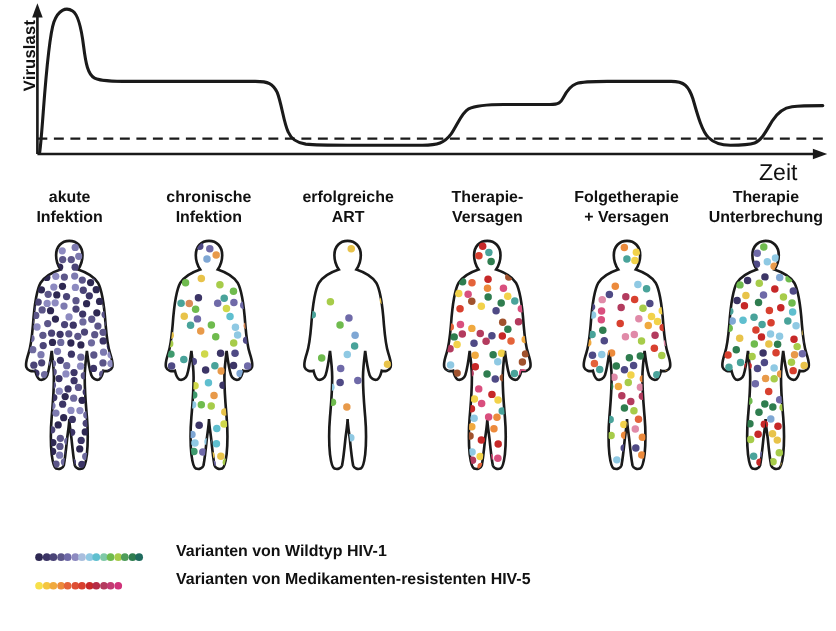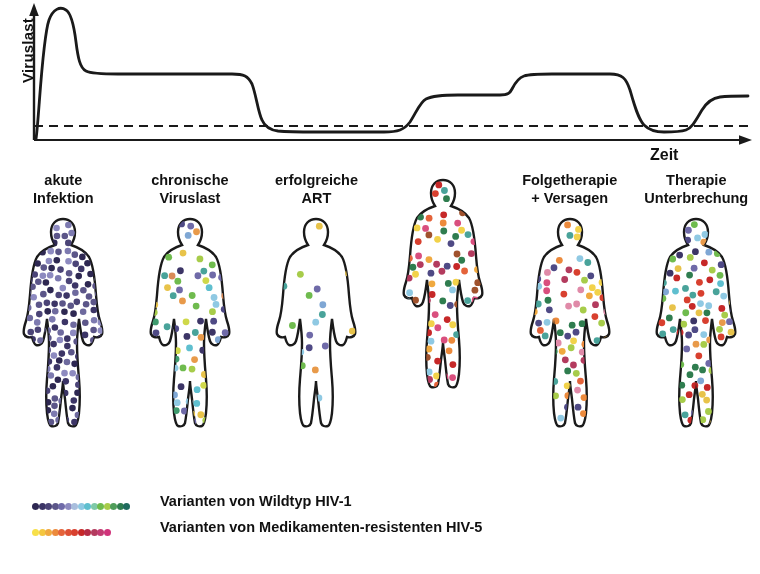--- a/index.html
+++ b/index.html
@@ -37,24 +37,24 @@
     text-align: center;
     transform: rotate(-90deg);
     transform-origin: center center;
     font-size: 15px;
     font-weight: bold;
     letter-spacing: 0.2px;
     white-space: nowrap;
   }
   #x-axis-label {
     position: absolute;
-    left: 650px;
+    left: 690px;
     top: 146px;
-    font-size: 16px;
-    font-weight: bold;
+    font-size: 21px;
+    font-weight: normal;
     white-space: nowrap;
   }
 
   
   #stages {
     position: absolute;
     left: 0;
     top: 168px;
     width: 760px;
     height: 290px;
@@ -339,21 +339,21 @@
             <circle cx="47.50" cy="190.87" r="3.30" fill="#5c5689"></circle>
             <circle cx="40.72" cy="96.34" r="3.30" fill="#2e2852"></circle>
             <circle cx="93.54" cy="91.52" r="3.30" fill="#2e2852"></circle>
           </g>
       </svg>
     </div>
   </div>
 
   <div class="stage-col">
     <div class="stage-label">chronische
-Viruslast</div>
+Infektion</div>
     <div class="body-wrap">
       <svg width="112" height="218" viewBox="0 0 112 218">
         <defs>
           <clipPath id="clip1">
             <path d="M56,4 C63,4 68,9 68,17 C68,23 66,27 64,30 C70,32 78,36 82,42 C86,49 88,66 89,80
                      C90,92 91,100 93,106 C95,112 96,116 95,119 C94,122 90,123 87,122
                      C86,126 85,129 83,130 C80,131 77,129 76,126 C74,120 73,112 72,104
                      C71,112 70,120 70,128 C70,142 71,152 72,164 C73,176 73,188 72,198
                      C71,206 70,210 68,211 C65,212 62,211 61,208 C60,203 59,194 58,184
                      C57,176 56,170 56,166 C56,170 55,176 54,184 C53,194 52,203 51,208
@@ -498,20 +498,22 @@
             <circle cx="40.79" cy="137.04" r="3.40" fill="#8fc9e3"></circle>
             <circle cx="62.38" cy="99.49" r="3.40" fill="#49a39a"></circle>
             <circle cx="49.13" cy="80.43" r="3.40" fill="#6fbb4e"></circle>
             <circle cx="62.83" cy="89.73" r="3.40" fill="#7fa7d4"></circle>
           </g>
       </svg>
     </div>
   </div>
 
   <div class="stage-col">
+    <div class="stage-label">Therapie-
+Versagen</div>
     <div class="body-wrap">
       <svg width="112" height="218" viewBox="0 0 112 218">
         <defs>
           <clipPath id="clip3">
             <path d="M56,4 C63,4 68,9 68,17 C68,23 66,27 64,30 C70,32 78,36 82,42 C86,49 88,66 89,80
                      C90,92 91,100 93,106 C95,112 96,116 95,119 C94,122 90,123 87,122
                      C86,126 85,129 83,130 C80,131 77,129 76,126 C74,120 73,112 72,104
                      C71,112 70,120 70,128 C70,142 71,152 72,164 C73,176 73,188 72,198
                      C71,206 70,210 68,211 C65,212 62,211 61,208 C60,203 59,194 58,184
                      C57,176 56,170 56,166 C56,170 55,176 54,184 C53,194 52,203 51,208

